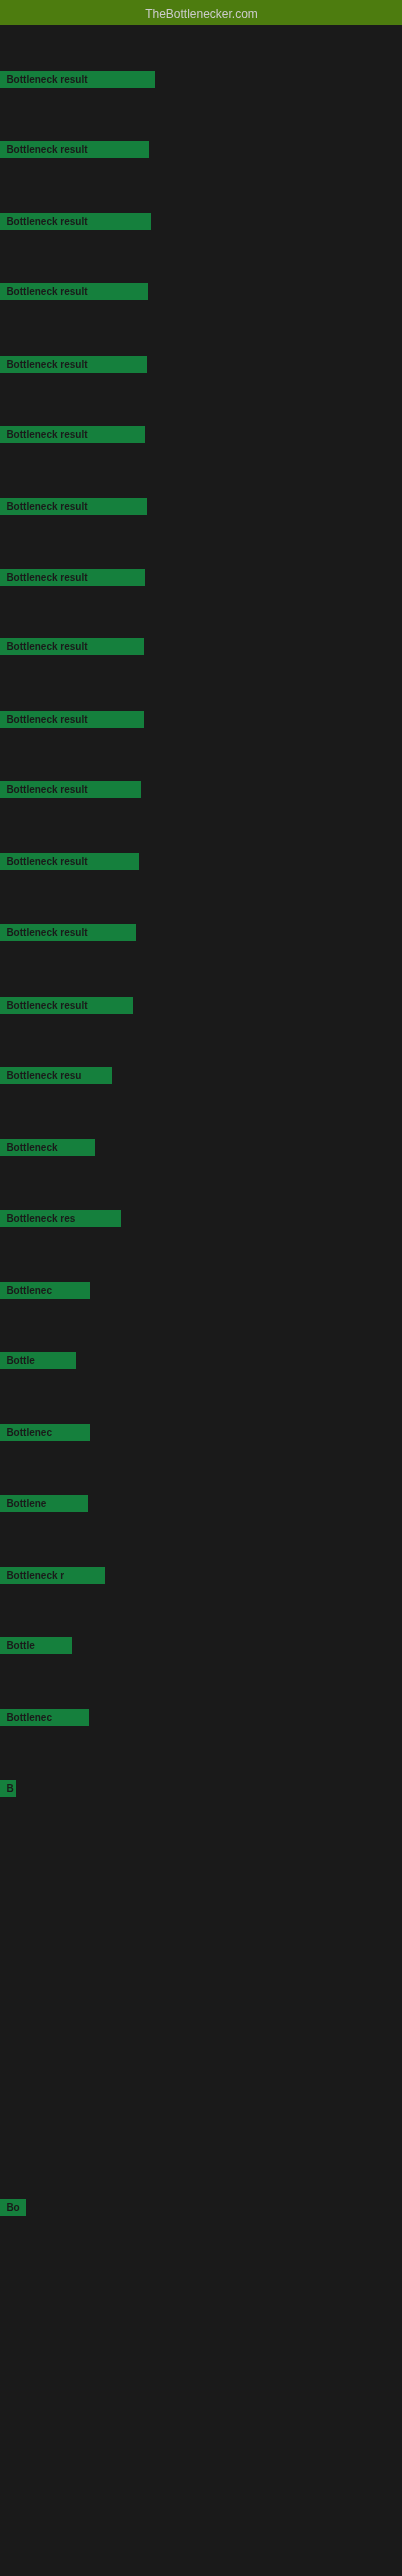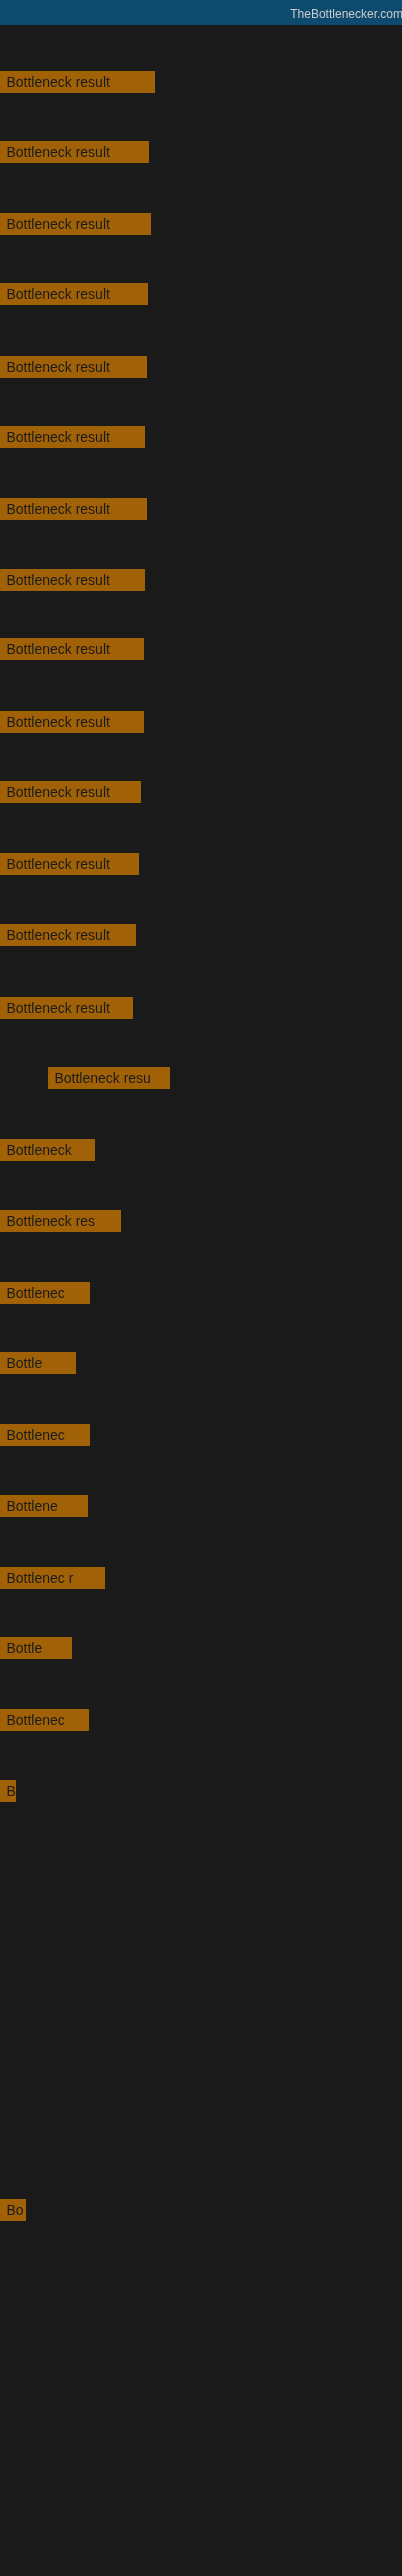--- a/index.html
+++ b/index.html
@@ -10,23 +10,23 @@
 
     body {
       width: 403px;
       min-height: 2576px;
       background-color: #1a1a1a;
       font-family: Arial, sans-serif;
       position: relative;
     }
 
     .site-header {
-      text-align: right;
+      text-align: center;
       padding: 6.4px 0 3.2px 0;
-      background-color: #0c4a6e;
+      background-color: #4d7c0f;
     }
 
     .site-title {
       color: #cccccc;
       font-size: 12px;
       font-weight: normal;
     }
 
     .chart-area {
       position: relative;
@@ -36,24 +36,24 @@
     }
 
     .bar-item {
       position: absolute;
       left: 0;
       display: flex;
       align-items: center;
     }
 
     .bar-label {
-      background-color: #a16207;
+      background-color: #15803d;
       color: #1a1a1a;
-      font-size: 14px;
-      font-weight: normal;
+      font-size: 10px;
+      font-weight: bold;
       padding: 3.2px 6.4px;
       white-space: nowrap;
       overflow: hidden;
       display: block;
     }
   </style>
 </head>
 <body>
 
 <div class="site-header">
@@ -97,42 +97,42 @@
     <div class="bar-item" style="top: 828px;">
       <span class="bar-label" style="width: 139px;">Bottleneck result</span>
     </div>
     <div class="bar-item" style="top: 899px;">
       <span class="bar-label" style="width: 136px;">Bottleneck result</span>
     </div>
     <div class="bar-item" style="top: 972px;">
       <span class="bar-label" style="width: 133px;">Bottleneck result</span>
     </div>
     <div class="bar-item" style="top: 1042px;">
-      <span class="bar-label" style="width: 122px; margin-left: 48px;">Bottleneck resu</span>
+      <span class="bar-label" style="width: 112px;">Bottleneck resu</span>
     </div>
     <div class="bar-item" style="top: 1114px; justify-content: flex-end;">
       <span class="bar-label" style="width: 95px;">Bottleneck</span>
     </div>
     <div class="bar-item" style="top: 1185px;">
       <span class="bar-label" style="width: 121px;">Bottleneck res</span>
     </div>
     <div class="bar-item" style="top: 1257px;">
       <span class="bar-label" style="width: 90px;">Bottlenec</span>
     </div>
     <div class="bar-item" style="top: 1327px;">
       <span class="bar-label" style="width: 76px;">Bottle</span>
     </div>
     <div class="bar-item" style="top: 1399px;">
       <span class="bar-label" style="width: 90px;">Bottlenec</span>
     </div>
     <div class="bar-item" style="top: 1470px;">
       <span class="bar-label" style="width: 88px;">Bottlene</span>
     </div>
     <div class="bar-item" style="top: 1542px;">
-      <span class="bar-label" style="width: 105px;">Bottlenec r</span>
+      <span class="bar-label" style="width: 105px;">Bottleneck r</span>
     </div>
     <div class="bar-item" style="top: 1612px;">
       <span class="bar-label" style="width: 72px;">Bottle</span>
     </div>
     <div class="bar-item" style="top: 1684px;">
       <span class="bar-label" style="width: 89px;">Bottlenec</span>
     </div>
     <div class="bar-item" style="top: 1755px;">
       <span class="bar-label" style="width: 16px;">B</span>
     </div>

